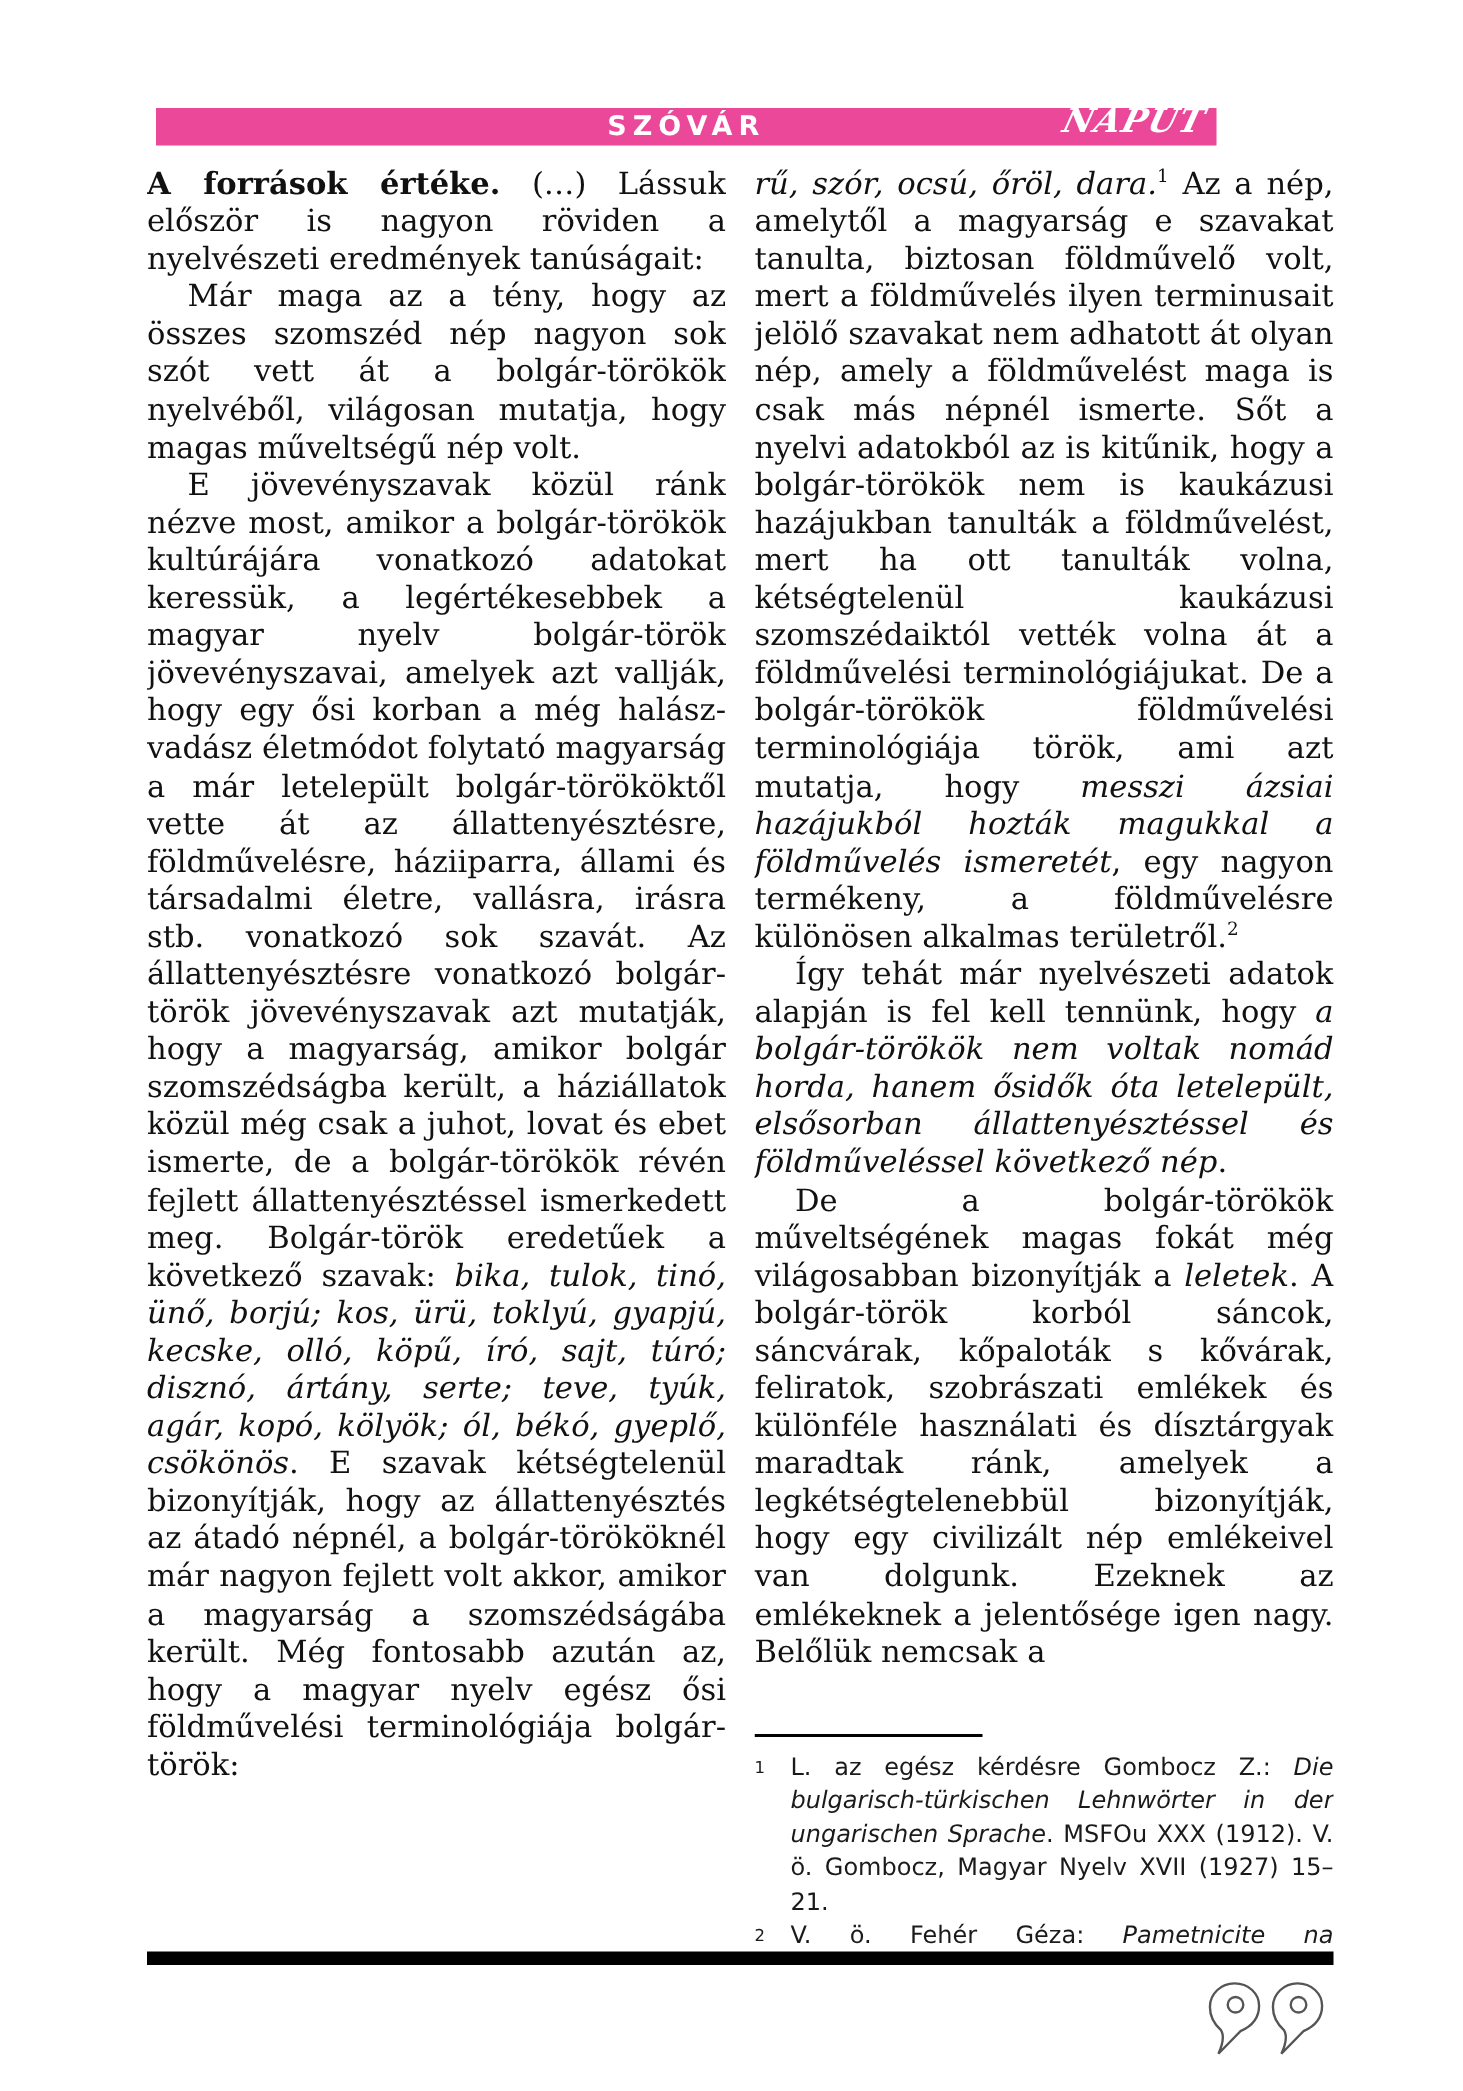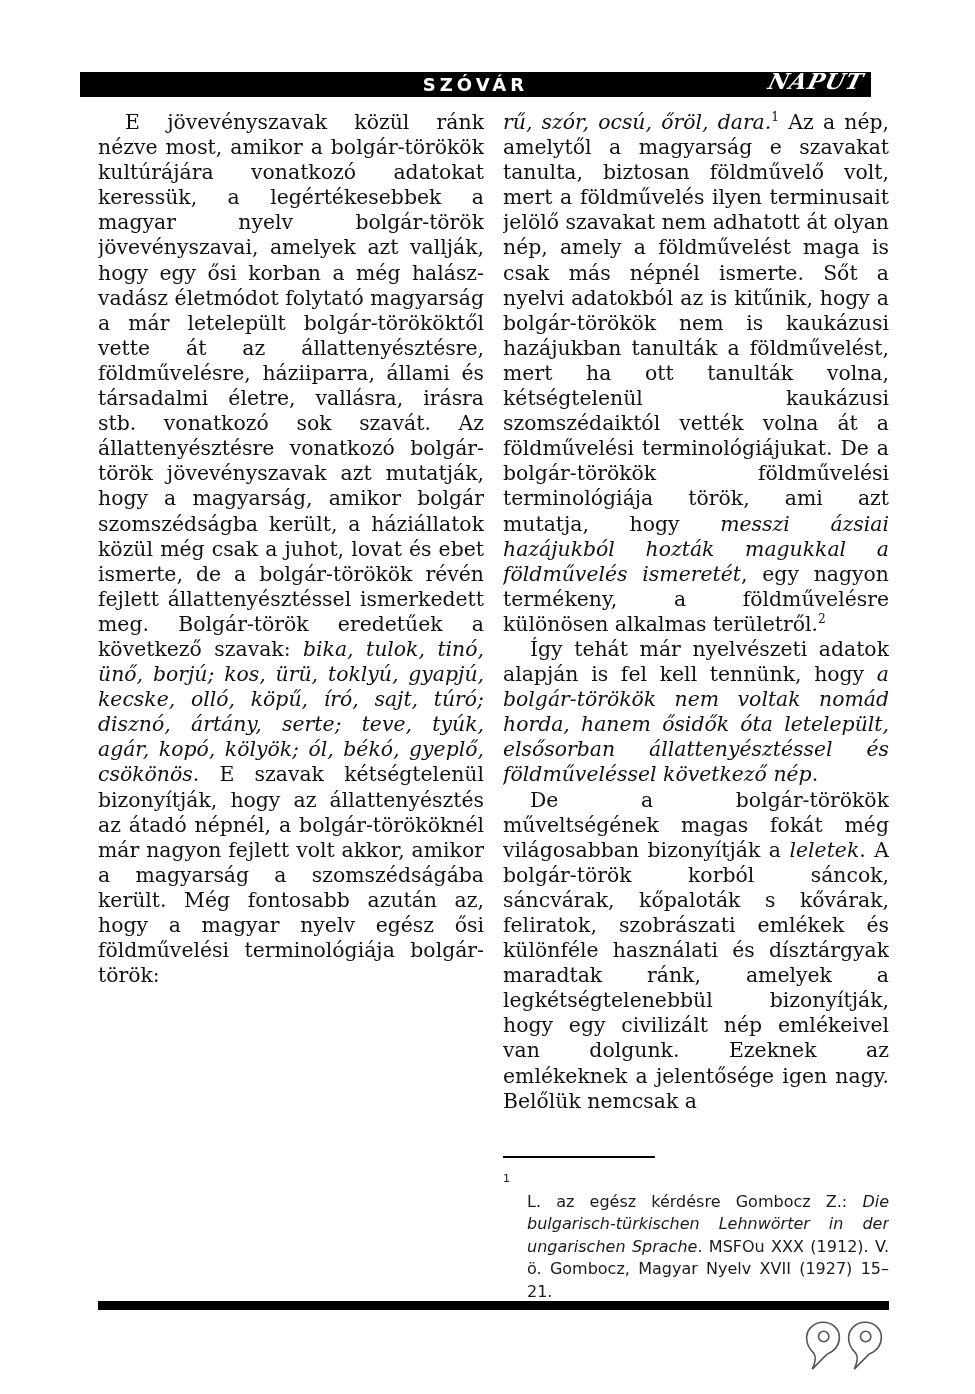--- a/index.html
+++ b/index.html
@@ -1,21 +1,21 @@
 <!DOCTYPE html>
 <html lang="hu"><head>
 <meta charset="utf-8">
 <style>
   html,body{margin:0;padding:0;background:#ffffff;}
   .page{position:relative;width:975px;height:1394px;background:#ffffff;
         font-family:"DejaVu Serif",serif;color:#111;overflow:hidden;}
 
   
-  .header-bar{position:absolute;left:80px;top:72px;width:791px;height:25px;
-              background:#000000;display:flex;align-items:center;}
+  .header-bar{position:absolute;left:104px;top:72px;width:707px;height:25px;
+              background:#ec4899;display:flex;align-items:center;}
   .header-title{position:absolute;left:0;right:0;text-align:center;
                 font-family:"DejaVu Sans",sans-serif;font-weight:bold;
                 color:#fff;font-size:18px;letter-spacing:4px;}
   .magazine-logo{position:absolute;right:8px;top:-4px;color:#fff;
                  font-family:"DejaVu Serif",serif;font-style:italic;font-weight:bold;
                  font-size:22px;transform:skewX(-14deg);letter-spacing:1px;}
 
   
   .columns{position:absolute;left:98px;top:110px;width:791px;height:1190px;
            display:flex;gap:19px;}
@@ -28,41 +28,43 @@
   .bd{font-weight:bold;}
   sup.fnref{font-size:0.60em;line-height:0;vertical-align:super;}
 
   
   .fn-block{margin-top:auto;}
   .footnote-sep{width:152px;border:0;border-top:2px solid #000;margin:0 0 9px 0;}
   .footnotes{font-family:"DejaVu Sans",sans-serif;font-size:16px;line-height:22.5px;
              color:#1a1a1a;font-weight:normal;}
   .footnote{display:flex;margin:0;}
   .fn-marker{flex:none;width:24px;font-size:11px;padding-top:1px;}
-  .fn-text{flex:1;text-align:justify;hyphens:auto;margin-top:24px;-webkit-hyphens:auto;}
+  .fn-text{flex:1;text-align:justify;hyphens:auto;-webkit-hyphens:auto;}
 
   
   .bottom-bar{position:absolute;left:98px;top:1301px;width:791px;height:9px;background:#000;}
   .page-number{position:absolute;right:90px;top:1320px;display:flex;gap:2px;}
   .page-number svg{display:block;}
   .sr-only{position:absolute;width:1px;height:1px;overflow:hidden;clip:rect(0 0 0 0);
            white-space:nowrap;}
 </style>
 </head>
 <body>
 
 <div class="page">
 
   <div class="header-bar">
     <div class="header-title">SZÓVÁR</div>
     <div class="magazine-logo">NAPÚT</div>
   </div>
 
   <div class="columns">
     <div class="col left">
+        <p class="para"><span class="bd">A források értéke.</span><span> (…) Lássuk először is nagyon röviden a nyelvészeti eredmények tanúságait:</span></p>
+        <p class="para indent"><span>Már maga az a tény, hogy az összes szomszéd nép nagyon sok szót vett át a bolgár-törökök nyelvéből, világosan mutatja, hogy magas műveltségű nép volt.</span></p>
         <p class="para indent"><span>E jövevényszavak közül ránk nézve most, amikor a bolgár-törökök kultúrájára vonatkozó adatokat keressük, a legértékesebbek a magyar nyelv bolgár-török jövevényszavai, amelyek azt vallják, hogy egy ősi korban a még halász-vadász életmódot folytató magyarság a már letelepült bolgár-törököktől vette át az állattenyésztésre, földművelésre, háziiparra, állami és társadalmi életre, vallásra, irásra stb. vonatkozó sok szavát. Az állattenyésztésre vonatkozó bolgár-török jövevényszavak azt mutatják, hogy a magyarság, amikor bolgár szomszédságba került, a háziállatok közül még csak a juhot, lovat és ebet ismerte, de a bolgár-törökök révén fejlett állattenyésztéssel ismerkedett meg. Bolgár-török eredetűek a következő szavak: </span><span class="it">bika, tulok, tinó, ünő, borjú; kos, ürü, toklyú, gyapjú, kecske, olló, köpű, író, sajt, túró; disznó, ártány, serte; teve, tyúk, agár, kopó, kölyök; ól, békó, gyeplő, csökönös</span><span>. E szavak kétségtelenül bizonyítják, hogy az állattenyésztés az átadó népnél, a bolgár-törököknél már nagyon fejlett volt akkor, amikor a magyarság a szomszédságába került. Még fontosabb azután az, hogy a magyar nyelv egész ősi földművelési terminológiája bolgár-török: </span></p>
       </div>
 
     <div class="col right">
       <div class="body-text">
           <p class="para"><span class="it">rű, szór, ocsú, őröl, dara.</span><sup class="fnref">1</sup><span> Az a nép, amelytől a magyarság e szavakat tanulta, biztosan földművelő volt, mert a földművelés ilyen terminusait jelölő szavakat nem adhatott át olyan nép, amely a földművelést maga is csak más népnél ismerte. Sőt a nyelvi adatokból az is kitűnik, hogy a bolgár-törökök nem is kaukázusi hazájukban tanulták a földművelést, mert ha ott tanulták volna, kétségtelenül kaukázusi szomszédaiktól vették volna át a földművelési terminológiájukat. De a bolgár-törökök földművelési terminológiája török, ami azt mutatja, hogy </span><span class="it">messzi ázsiai hazájukból hozták magukkal a földművelés ismeretét</span><span>, egy nagyon termékeny, a földművelésre különösen alkalmas területről.</span><sup class="fnref">2</sup></p>
           <p class="para indent"><span>Így tehát már nyelvészeti adatok alapján is fel kell tennünk, hogy </span><span class="it">a bolgár-törökök nem voltak nomád horda, hanem ősidők óta letelepült, elsősorban állattenyésztéssel és földműveléssel következő nép</span><span>.</span></p>
           <p class="para indent"><span>De a bolgár-törökök műveltségének magas fokát még világosabban bizonyítják a </span><span class="it">leletek</span><span>. A bolgár-török korból sáncok, sáncvárak, kőpaloták s kővárak, feliratok, szobrászati emlékek és különféle használati és dísztárgyak maradtak ránk, amelyek a legkétségtelenebbül bizonyítják, hogy egy civilizált nép emlékeivel van dolgunk. Ezeknek az emlékeknek a jelentősége igen nagy. Belőlük nemcsak a</span></p>
         </div>
       <div class="fn-block">

